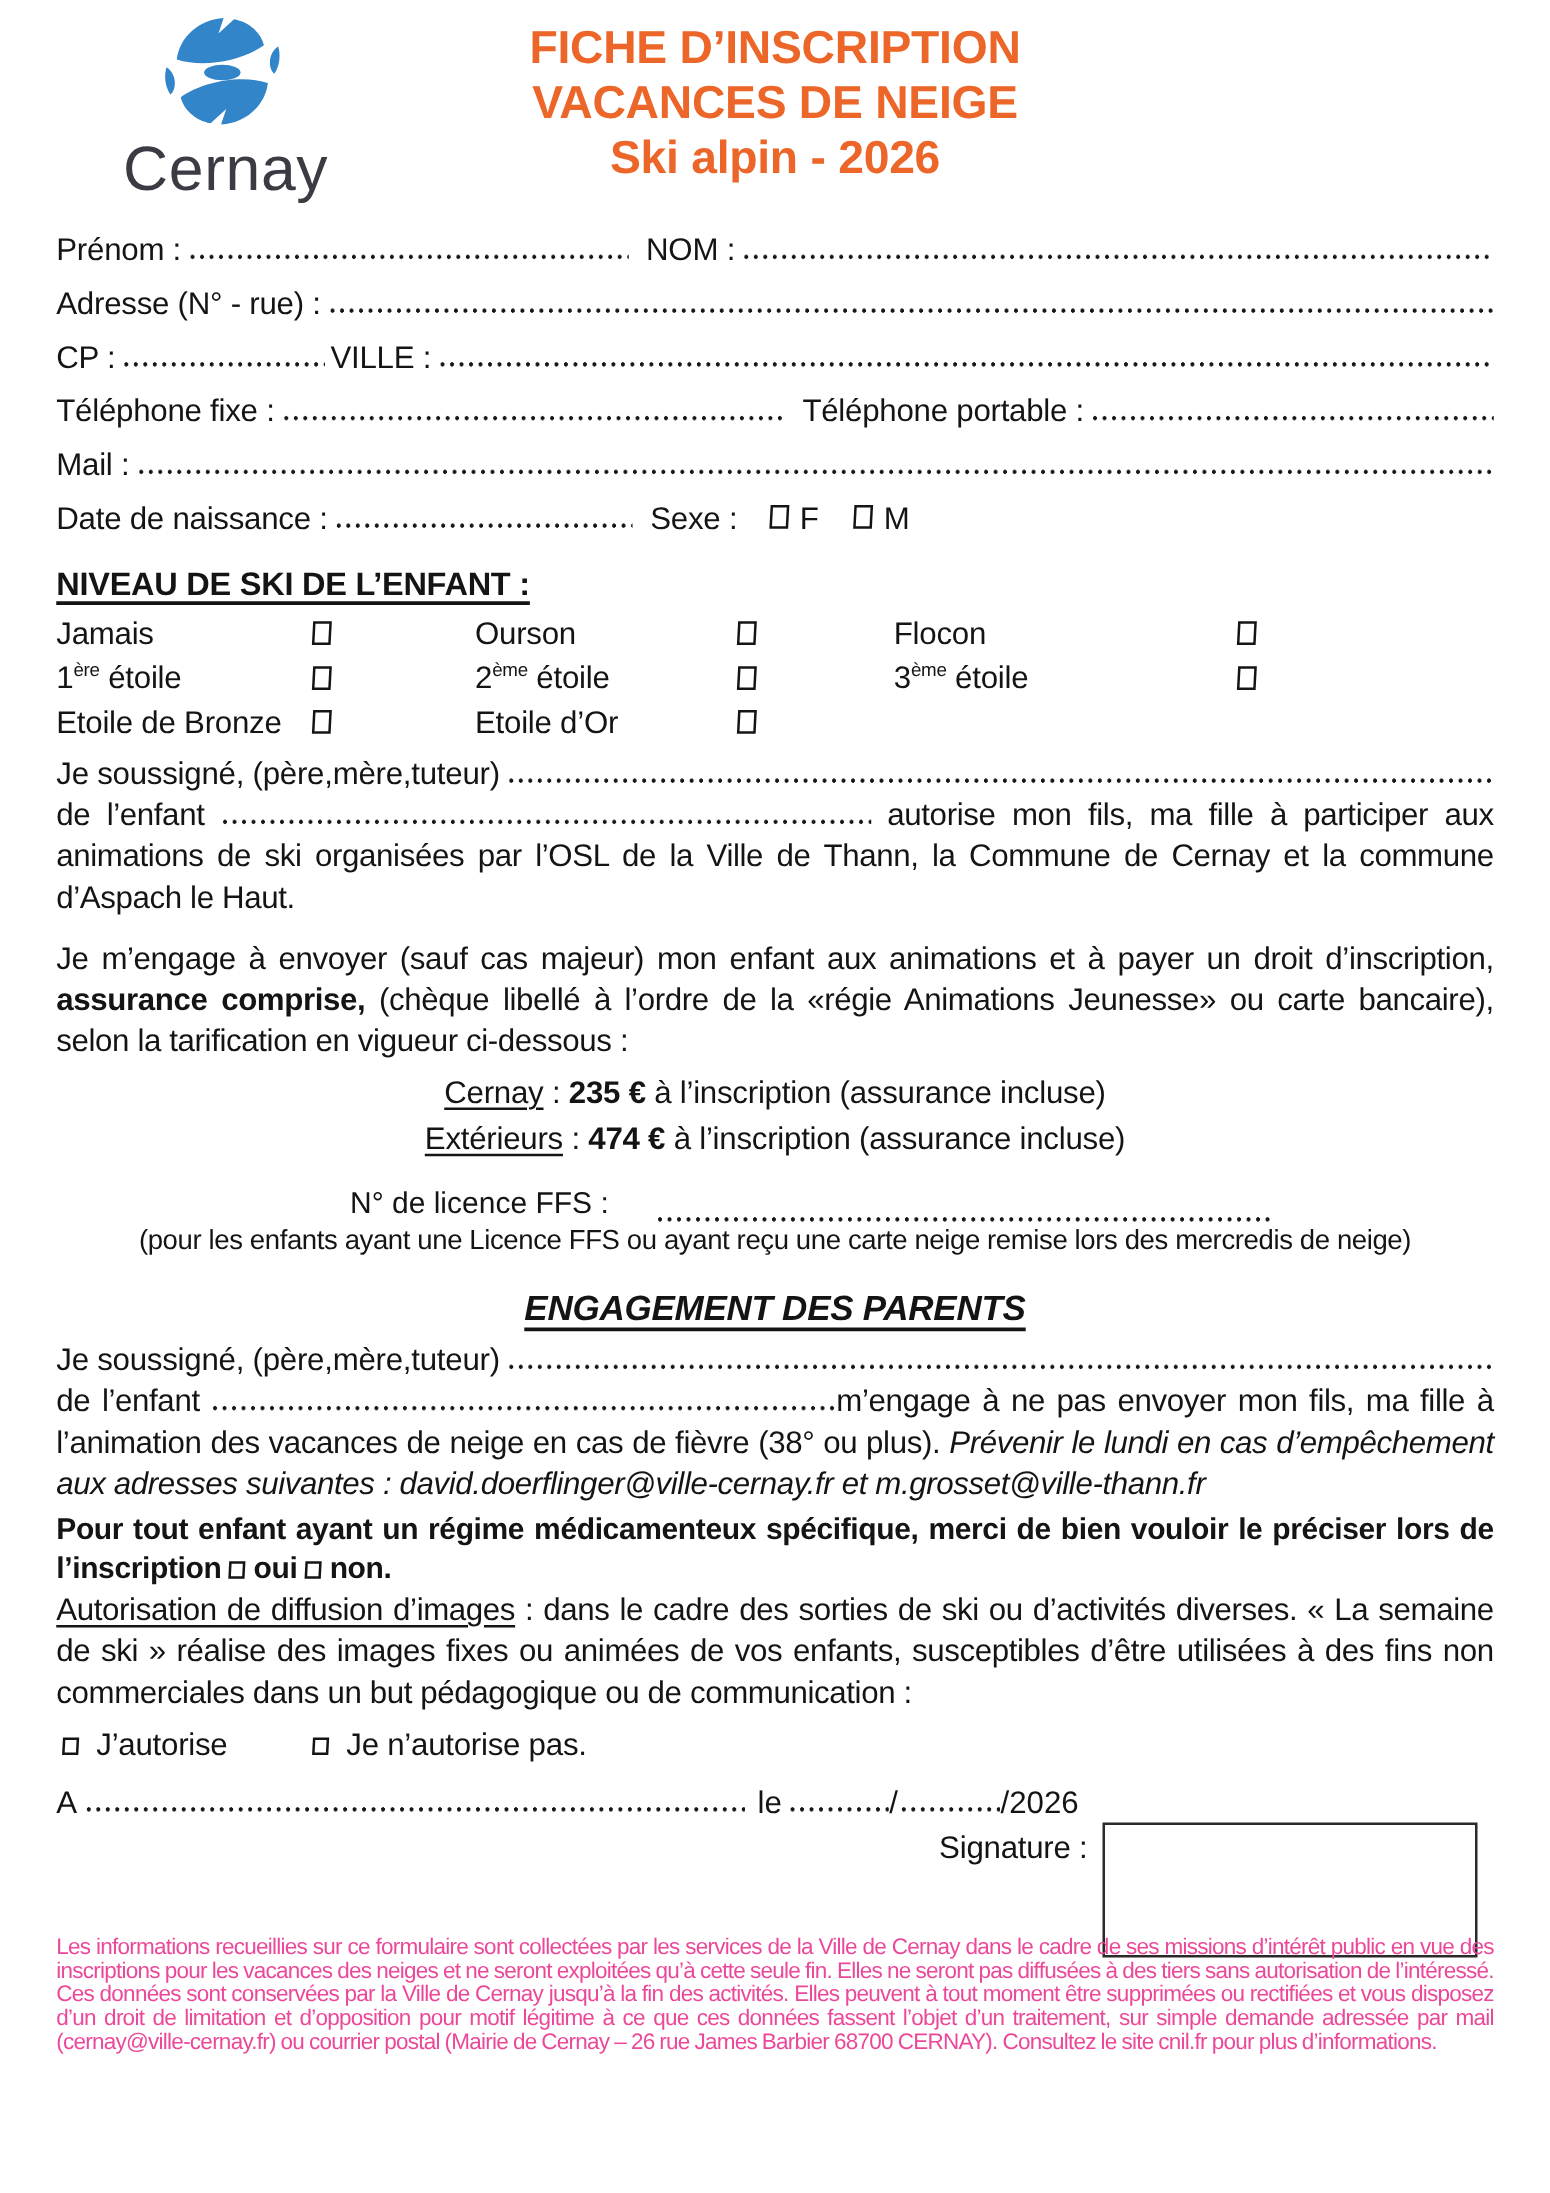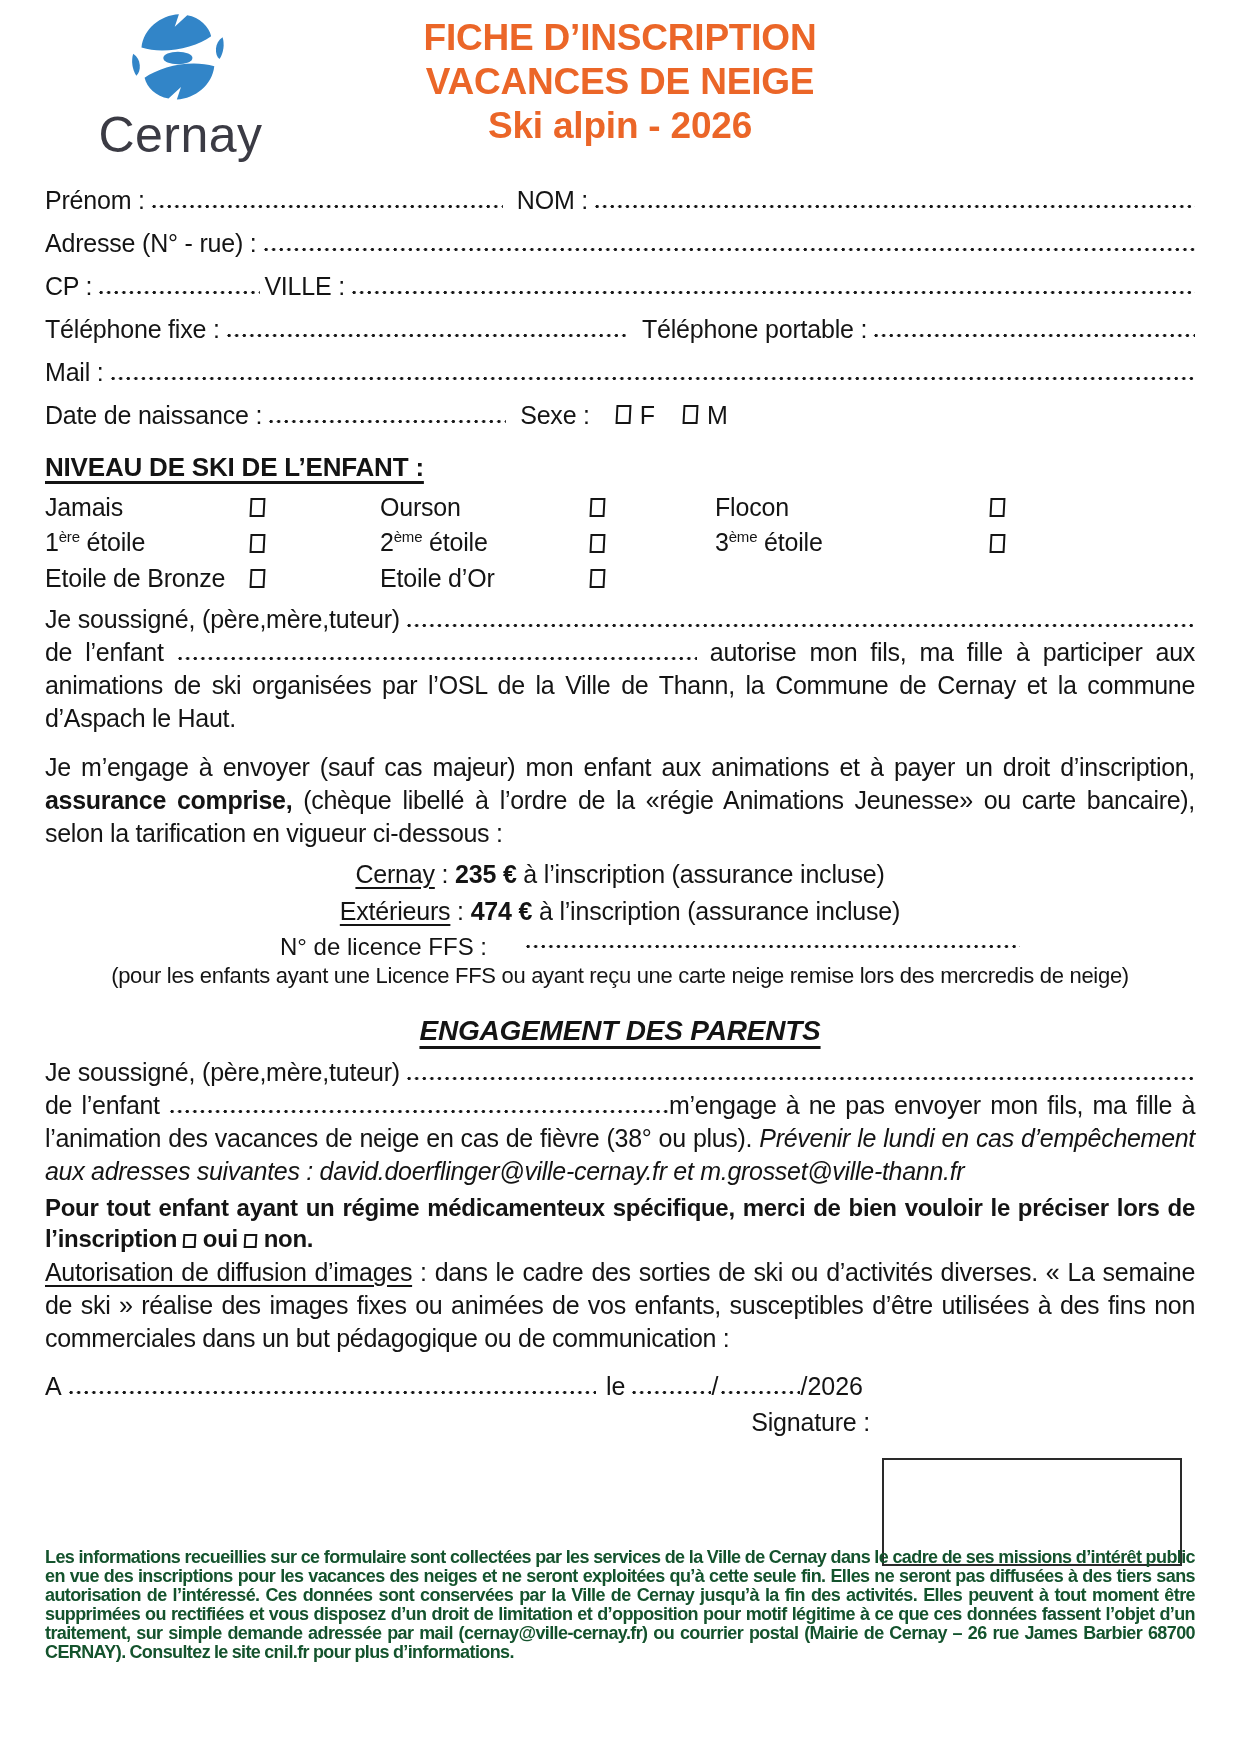--- a/index.html
+++ b/index.html
@@ -54,35 +54,35 @@
   .mt6 { margin-top:6px; } .mt4 { margin-top:4px; } .mt2 { margin-top:2px; }
   .it { font-style:italic; }
   .bold-para { font-weight:bold; font-size:24px; line-height:31px; text-align:justify; letter-spacing:-0.3px; }
   .u-inline { text-decoration:underline; text-decoration-thickness:2px; text-underline-offset:4px; }
 
   
   .price { text-align:center; font-size:25px; line-height:37px; letter-spacing:-0.2px; }
   .price-name { text-decoration:underline; text-decoration-thickness:2px; text-underline-offset:4px; }
   .price-amount { font-weight:bold; }
 
-  .licence-row { display:flex; align-items:center; width:740px; margin-left:235px; margin-top:2px; font-size:24px; line-height:30px;gap:32px; }
+  .licence-row { display:flex; align-items:flex-end; width:740px; margin-left:235px; margin-top:18px; font-size:24px; line-height:30px;gap:32px; }
   .licence-note { text-align:center; font-size:22px; line-height:28px; letter-spacing:-0.3px; }
 
   
   .opt-row { display:flex; align-items:baseline; font-size:25px; line-height:30px; margin-top:10px; letter-spacing:-0.2px; }
 
   
   .place-row { display:flex; align-items:baseline; width:818px; font-size:25px; line-height:30px; margin-top:16px; }
   .sig-row { width:825px; text-align:right; font-size:25px; line-height:30px; margin-top:6px; letter-spacing:-0.2px; }
   .sig-box { position:absolute; left:882px; top:1458px; width:300px; height:108px; border:2.5px solid #2a2a2a; background:transparent; }
 
   
   .footer {
     position:absolute; left:45px; right:45px; top:1548px;
-    font-size:18px; line-height:19px; text-align:justify; letter-spacing:-0.6px; word-spacing:-0.5px; color:#14532d;font-weight:bold;
+    font-size:18px; line-height:19px; text-align:justify; letter-spacing:-0.6px; word-spacing:-0.5px; color:#ec4899;
   }
 </style>
 </head>
 <body>
 
 <div class="page">
   <div class="content">
 
     <div class="header">
       <div class="logo">
@@ -188,20 +188,26 @@
 
     <div>
       <div class="h-center"><span>ENGAGEMENT DES PARENTS</span></div>
       <div class="frow mt8" style="margin-bottom:0; line-height:33px;">
         <span class="lbl">Je soussigné, (père,mère,tuteur)</span>
         <span class="dots"></span>
       </div>
       <div class="para"><span>de l’enfant</span> <span class="idots" style="width:500px;"></span><span>m’engage à ne pas envoyer mon fils, ma fille à l’animation des vacances de neige en cas de fièvre (38° ou plus).</span> <span class="it">Prévenir le lundi en cas d’empêchement aux adresses suivantes : david.doerflinger@ville-cernay.fr et m.grosset@ville-thann.fr</span></div>
       <div class="bold-para mt4"><span>Pour tout enfant ayant un régime médicamenteux spécifique, merci de bien vouloir le préciser lors de l’inscription</span> <span class="cb-sm"></span> <span>oui</span> <span class="cb-sm"></span> <span>non.</span></div>
       <div class="para mt2"><span class="u-inline">Autorisation de diffusion d’images</span> <span>: dans le cadre des sorties de ski ou d’activités diverses. « La semaine de ski » réalise des images fixes ou animées de vos enfants, susceptibles d’être utilisées à des fins non commerciales dans un but pédagogique ou de communication :</span></div>
+      <div class="opt-row">
+        <span class="cb-sm" style="margin-left:5px;"></span>
+        <span class="lbl" style="margin-left:14px;">J’autorise</span>
+        <span class="cb-sm" style="margin-left:68px;"></span>
+        <span class="lbl" style="margin-left:14px;">Je n’autorise pas.</span>
+      </div>
       <div class="place-row">
         <span class="lbl">A</span>
         <span class="dots"></span>
         <span class="lbl" style="margin-left:10px;">le</span>
         <span class="dots" style="flex:0 0 80px;"></span>
         <span class="lbl">/</span>
         <span class="dots" style="flex:0 0 80px; margin-left:2px;"></span>
         <span class="lbl">/2026</span>
       </div>
       <div class="sig-row">Signature :</div>

